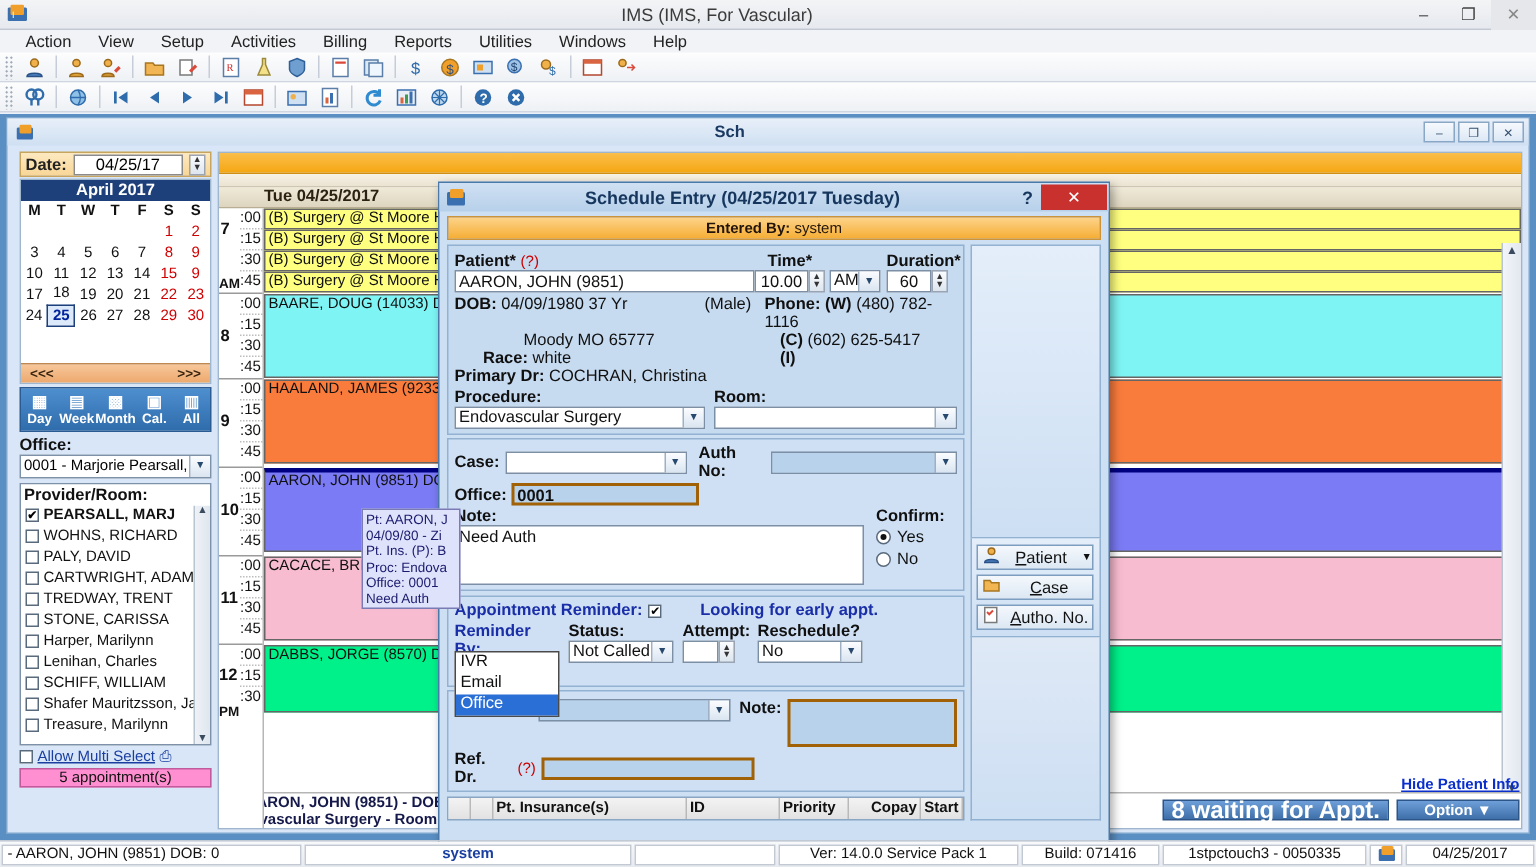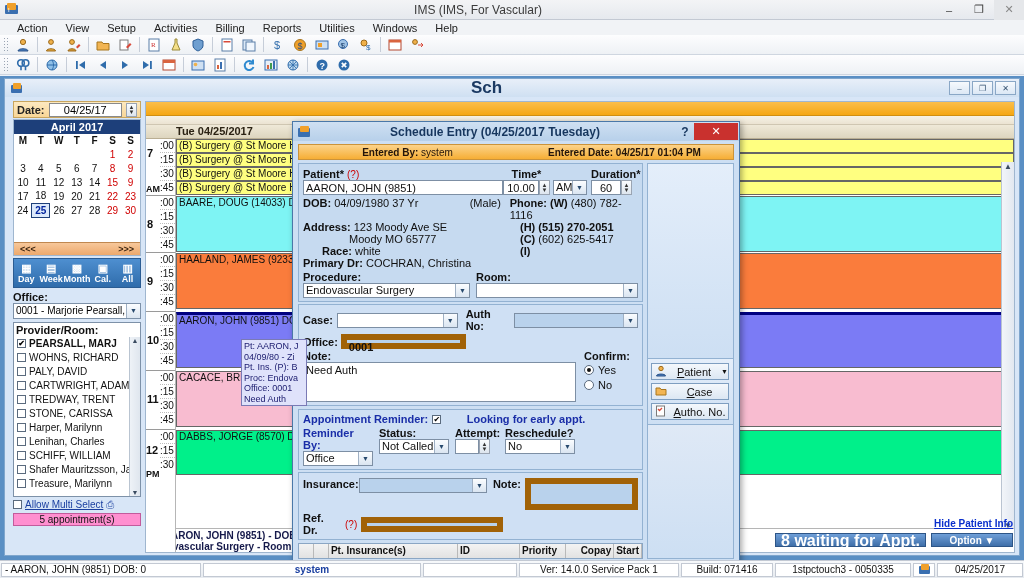--- a/index.html
+++ b/index.html
@@ -46,21 +46,21 @@
 
   
   .mdi { position:absolute; left:0; top:76px; width:1024px; height:484px;
          background:#5a8fc4; }
 
   
   .child { position:absolute; left:4px; top:2px; width:1016px; height:478px;
            background:#d8e6f7; border:1px solid #7fa6cd; }
   .childtitle { height:18px; background:linear-gradient(#e8eff9,#cfe0f2);
                 display:flex; align-items:center; padding:0 3px; }
-  .childtitle .ct-text { flex:1; text-align:center; font-size:17px; color:#1b3a63; font-weight:bold; }
+  .childtitle .ct-text { flex:1; text-align:center; font-size:11px; color:#1b3a63; font-weight:bold; }
   .cwbtns { display:flex; gap:2px; }
   .cwbtn { width:21px; height:14px; border:1px solid #8aa7c6; background:linear-gradient(#f6f9fd,#dce8f5);
            font-size:8px; display:flex; align-items:center; justify-content:center; color:#33506f; }
 
   
   .sidebar { position:absolute; left:8px; top:22px; width:128px; height:452px; }
   .datebar { height:17px; background:linear-gradient(#fde9c0,#f8d697); border:1px solid #c8a55e;
              display:flex; align-items:center; padding:0 3px; gap:4px; }
   .datebar .lbl { font-weight:bold; font-size:11px; color:#222; }
   .datebar .dfield { flex:1; background:#fff; border:1px solid #8a8a8a; height:14px;
@@ -161,21 +161,21 @@
             display:flex; align-items:center; justify-content:center; font-size:11px; }
   .entbar { margin:3px 5px 0 5px; height:16px; background:linear-gradient(#fcd38a,#f6ae35);
             border:1px solid #cb933a; display:flex; align-items:center; font-size:10px;
             font-weight:bold; color:#24150a; }
   .entbar .c1 { flex:1; text-align:center; }
   .entbar .c2 { flex:1; text-align:center; }
   .lblB { font-size:11px; font-weight:bold; color:#101010; }
   .lblN { font-size:11px; color:#101010; }
   .inp { background:#fff; border:1px solid #7d8fa4; height:15px; font-size:11px;
          padding:0 2px; line-height:14px; color:#111; }
-  .inpro { background:#b9d2ec; border:6px solid #a16207; height:15px; font-size:11px;
+  .inpro { background:#b9d2ec; border:2px solid #a16207; height:15px; font-size:11px;
            padding:0 2px; line-height:14px; color:#111; }
   .ddl { display:flex; height:15px; border:1px solid #7d8fa4; background:#fff; }
   .ddl .t { flex:1; font-size:11px; padding:0 2px; line-height:13px; color:#111; overflow:hidden; white-space:nowrap; }
   .ddl .a { width:14px; background:linear-gradient(#fbfdff,#dae5f1); border-left:1px solid #9fb0c4;
             font-size:7px; display:flex; align-items:center; justify-content:center; color:#27496d; }
   .ddl.ro { background:#b9d2ec; }
   .ddl.ro .t { background:#b9d2ec; }
 
   .radio { width:10px; height:10px; border:1px solid #5a6a7d; border-radius:50%; background:#fff;
            display:inline-flex; align-items:center; justify-content:center; }
@@ -748,24 +748,20 @@
         <div class="dt">Schedule Entry (04/25/2017 Tuesday)</div>
         <div class="dhelp">?</div>
         <div class="dclose">✕</div>
       </div>
 
       <div class="entbar">
         <div class="c1">
           <span>Entered By:</span>
           <span style="font-weight:normal">system</span>
         </div>
-        <div class="c2">
-          <span>Entered Date:</span>
-          <span>04/25/17 01:04 PM</span>
-        </div>
       </div>
 
       <div style="display:flex; gap:4px; margin:3px 5px 0 5px;">
 
         <div style="width:345px;">
 
           <div style="background:#c6daf0; border:1px solid #93b2d2; padding:3px 4px;">
             <div style="display:flex; align-items:flex-end;">
               <div style="flex:1">
                 <div><span class="lblB">Patient*</span>
@@ -807,28 +803,20 @@
                      <span class="lblN">04/09/1980  37 Yr</span></div>
               </div>
               <div style="width:42px" class="lblN">(Male)</div>
               <div>
                 <div><span class="lblB">Phone:</span>
                      <span class="lblB">(W)</span>
                      <span class="lblN">(480) 782-1116</span></div>
               </div>
             </div>
 
-            <div style="display:flex">
-              <div style="width:217px">
-                <div><span class="lblB">Address:</span>
-                     <span class="lblN">123 Moody Ave SE</span></div>
-              </div>
-              <div><span class="lblB">(H)</span>
-                   <span class="lblB">(515) 270-2051</span></div>
-            </div>
 
             <div style="display:flex">
               <div style="width:217px;padding-left:46px">
                 <span class="lblN">Moody  MO  65777</span>
               </div>
               <div><span class="lblB">(C)</span>
                    <span class="lblN">(602) 625-5417</span></div>
             </div>
 
             <div style="display:flex">
@@ -939,20 +927,25 @@
               </div>
               <div style="width:70px">
                 <div class="lblB">Reschedule?</div>
                 <div class="ddl">
                   <span class="t">No</span>
                   <span class="a">▼</span>
                 </div>
               </div>
             </div>
 
+            <div class="openlist" style="left:4px; top:36px; width:70px;">
+              <div class="oi">IVR</div>
+              <div class="oi">Email</div>
+              <div class="oi hl">Office</div>
+            </div>
           </div>
 
           <div style="background:#cfe0f4; border:1px solid #93b2d2; padding:3px 4px; margin-top:2px;">
             <div style="display:flex;align-items:flex-start;gap:4px;margin-top:2px">
               <span class="lblB" style="width:52px">Insurance:</span>
               <span class="ddl ro" style="width:128px">
                 <span class="t"></span>
                 <span class="a">▼</span>
               </span>
               <span class="lblB" style="width:30px;text-align:right">Note:</span>

